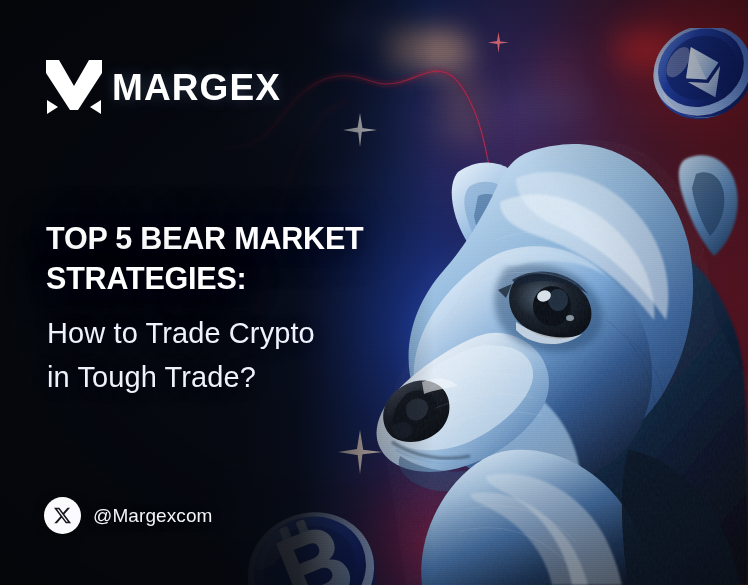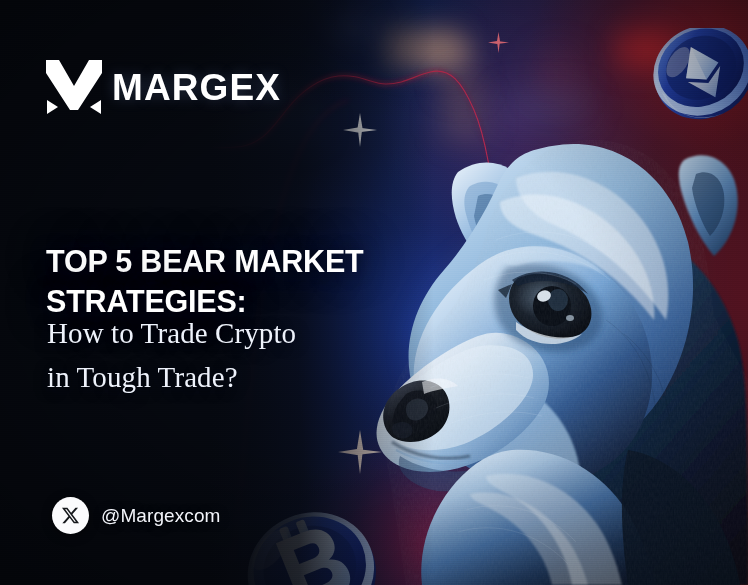--- a/index.html
+++ b/index.html
@@ -105,32 +105,31 @@
     line-height:1;white-space:nowrap;
     text-shadow:0 0 14px rgba(150,180,255,.22);
   }
 
   
   .headline{
     position:absolute;left:46px;top:219px;width:390px;
     color:#fff;font-size:30.5px;font-weight:700;line-height:1.31;
     letter-spacing:-.2px;text-transform:uppercase;
     text-shadow:0 2px 16px rgba(4,8,22,.85),0 0 40px rgba(10,20,60,.6);
-    margin-top:23px;
   }
   .subhead{
     position:absolute;left:47px;top:311px;width:380px;
     color:#eef2fb;font-size:29px;font-weight:300;line-height:1.52;
     letter-spacing:.1px;
     text-shadow:0 2px 14px rgba(4,8,22,.8);
   }
-  .subhead .ln{display:block;white-space:nowrap;font-family:Liberation Serif, serif;}
-
-  
-  .social{position:absolute;left:52px;top:497px;display:flex;align-items:center;gap:12px;}
+  .subhead .ln{display:block;white-space:nowrap;}
+
+  
+  .social{position:absolute;left:44px;top:497px;display:flex;align-items:center;gap:12px;}
   .social-badge{
     width:37px;height:37px;border-radius:50%;background:#fbfbfd;flex:none;
     display:flex;align-items:center;justify-content:center;
     box-shadow:0 2px 10px rgba(0,0,0,.5);
   }
   .social-badge svg{display:block;width:19px;height:19px;}
   .social-handle{
     color:#f2f4fa;font-size:19px;font-weight:400;letter-spacing:.1px;
     white-space:nowrap;text-shadow:0 1px 8px rgba(0,0,0,.7);
   }

